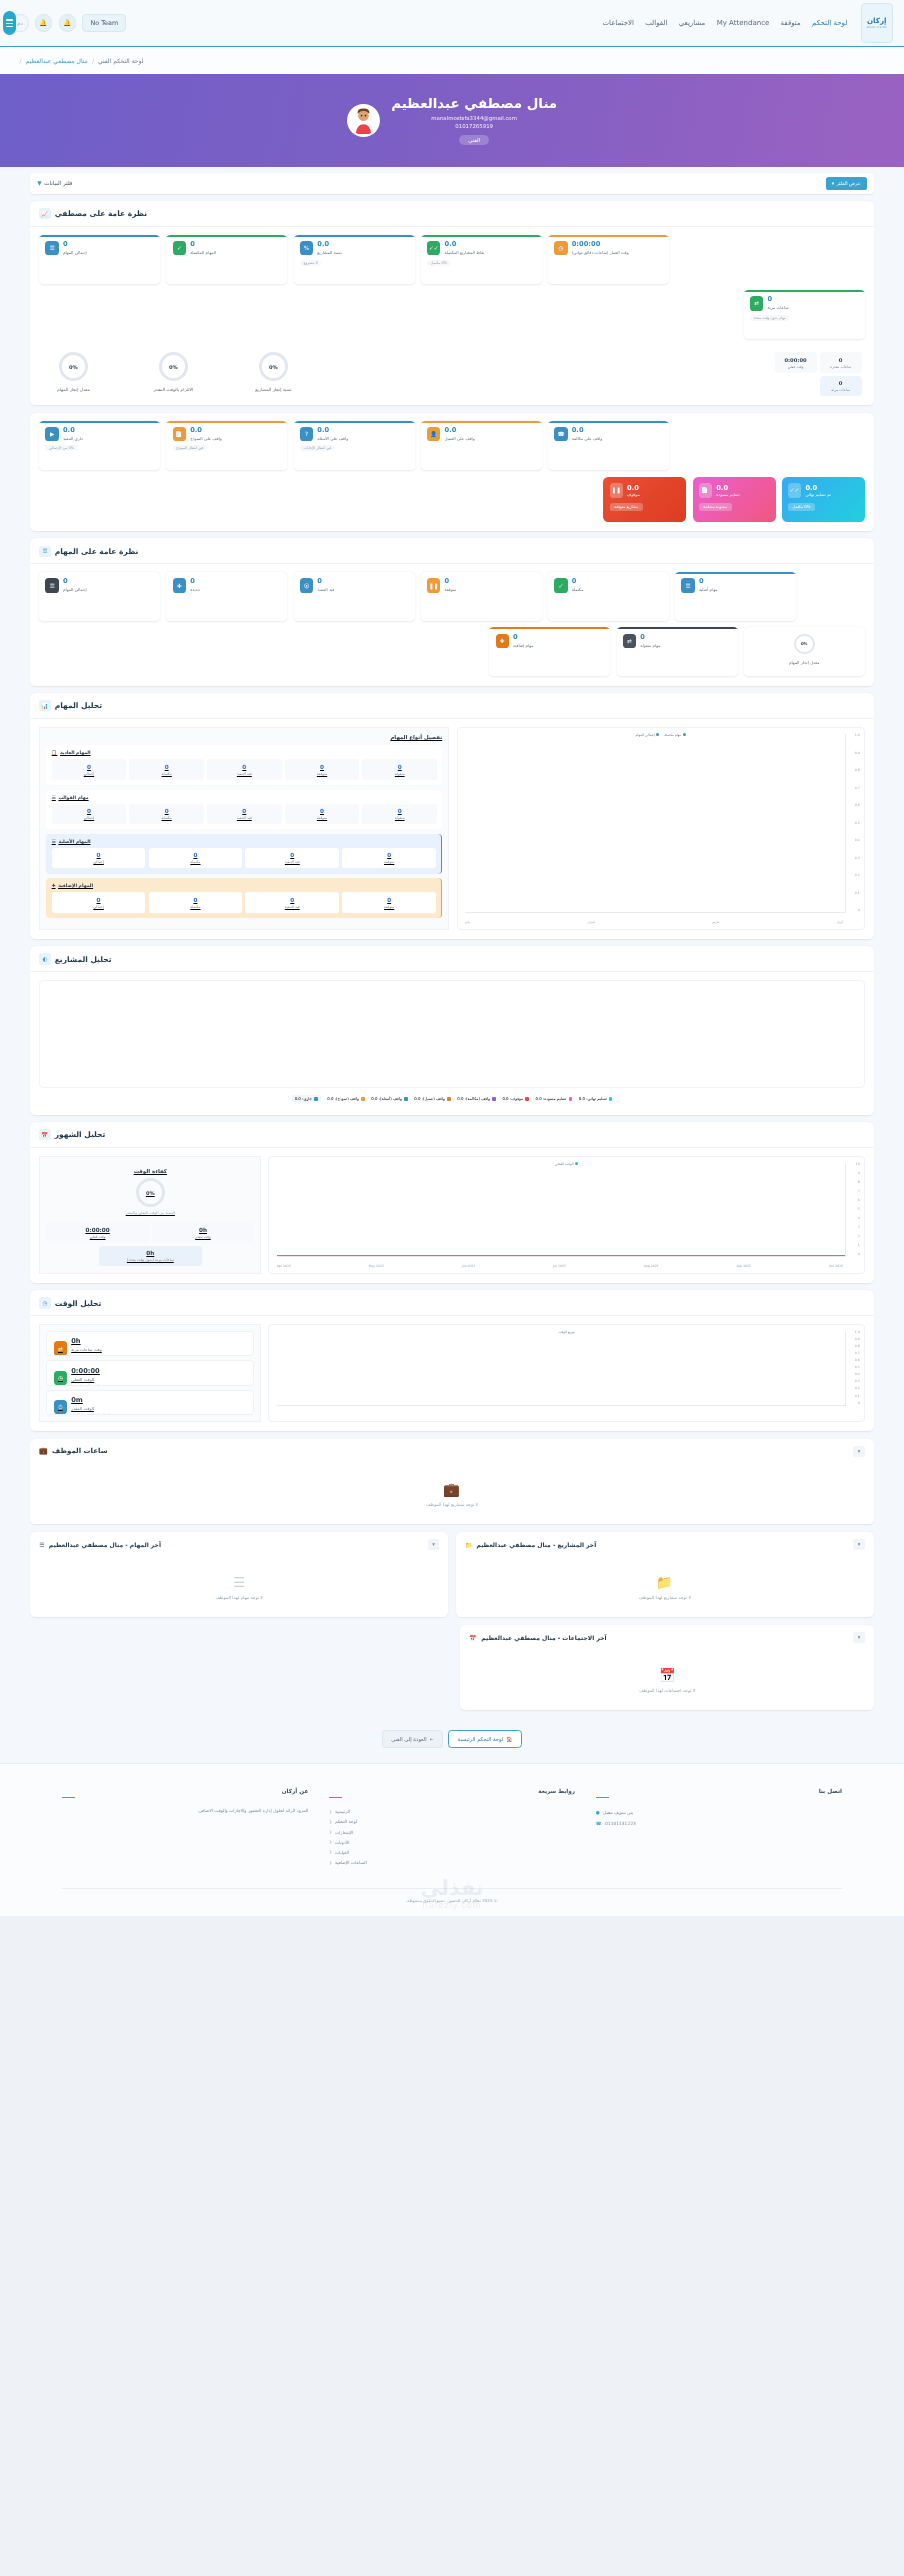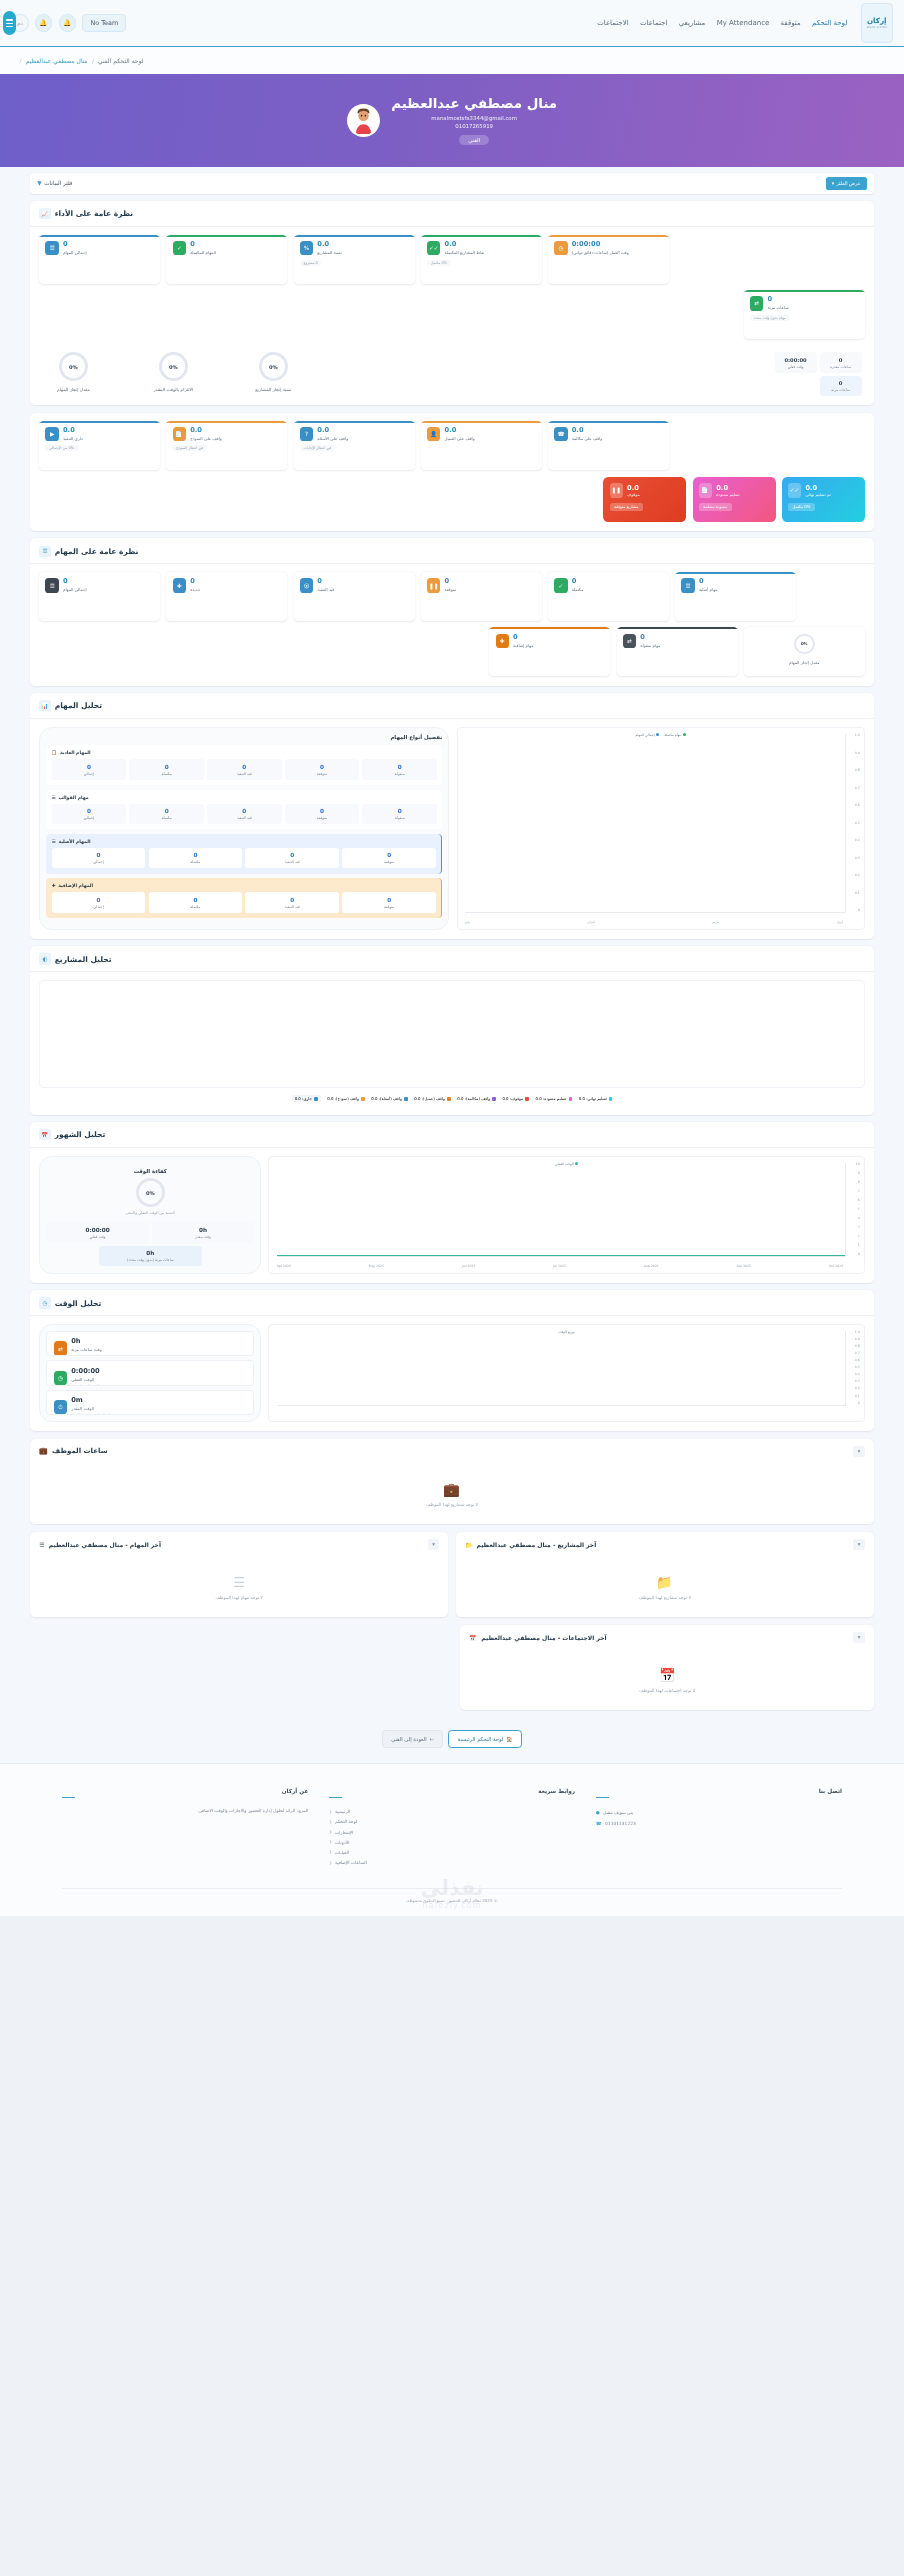--- a/index.html
+++ b/index.html
@@ -103,21 +103,21 @@
   .gcard .gpill{margin-top:5.2px;background:rgba(255,255,255,.25);border-radius:2.6px;padding:1.5px 4.6px;font-size:3.9px;}
 
   
   .legend{display:flex;gap:6.7px;justify-content:center;flex-wrap:wrap;padding:7.2px 0 3.1px;}
   .lg{display:flex;align-items:center;gap:2.1px;font-size:3.9px;}
   .lg .sw{width:3.6px;height:3.6px;border-radius:1px;flex:none;}
   .chartbox{height:108px;background:#fff;border:0.5px solid #f0f3f7;border-radius:4.1px;}
 
   
   .twocol{display:flex;gap:7.2px;align-items:stretch;}
-  .col{flex:1;background:#fafbfd;border:0.5px solid #eef1f5;border-radius:13px;padding:6.2px;}
+  .col{flex:1;background:#fafbfd;border:0.5px solid #eef1f5;border-radius:0;padding:6.2px;text-decoration:underline;}
   .col .ctitle{font-size:5.4px;color:#2b3a47;text-align:right;margin-bottom:5.2px;font-weight:bold;}
   .grp{border-radius:4.1px;padding:5.2px;margin-bottom:4.6px;background:#fff;}
   .grp.blue{background:#e8f1fd;border-right:1.5px solid #4a90e2;}
   .grp.orange{background:#fdeacd;border-right:1.5px solid #e8a33d;}
   .grp .gt{font-size:4.6px;color:#2b3a47;text-align:right;margin-bottom:4.1px;display:flex;
            align-items:center;justify-content:flex-end;gap:2.6px;font-weight:bold;}
   .cells{display:flex;gap:3.1px;justify-content:flex-end;}
   .cell{flex:1;background:#f7f9fc;border-radius:3.1px;padding:4.1px 1px;text-align:center;}
   .grp.blue .cell,.grp.orange .cell{background:#fff;}
   .cell .cv{font-size:5.7px;font-weight:bold;color:#2f6fd0;}
@@ -182,21 +182,21 @@
     <div class="nav-right">
       <div class="brand-box">
         <span class="brand-logo">إركان</span>
         <span class="brand-sub">ERKAN SYSTEM</span>
       </div>
       <div class="nav-links">
         <a href="#" class="active">لوحة التحكم</a>
         <a href="#">متوقفة</a>
         <a href="#">My Attendance</a>
         <a href="#">مشاريعي</a>
-        <a href="#">اجتماعات</a>
+        <a href="#">القوالب</a>
         <a href="#">الاجتماعات</a>
       </div>
     </div>
     <div class="nav-left">
       <div class="chip">No Team</div>
       <div class="circ">🔔</div>
       <div class="circ">🔔</div>
       <div class="circ plain">دم</div>
     </div>
     <div class="hamb">
@@ -239,21 +239,21 @@
         <span>▾</span>
       </button>
       <div class="ttl">
         <span>فلتر البيانات</span>
         <span class="fi">▼</span>
       </div>
     </div>
 
     <div class="panel">
       <div class="phead">
-        <h2>نظرة عامة على الأداء</h2>
+        <h2>نظرة عامة على مصطفي</h2>
         <span class="hi">📈</span>
       </div>
       <div class="pbody">
         <div class="kpis">
           <div class="kpi">
             <div class="topbar" style="background:#eb9a3c"></div>
             <div class="row">
               <div class="tcol">
                 <div class="val">0:00:00</div>
                 <div class="lbl">وقت العمل (ساعات:دقائق:ثواني)</div>

